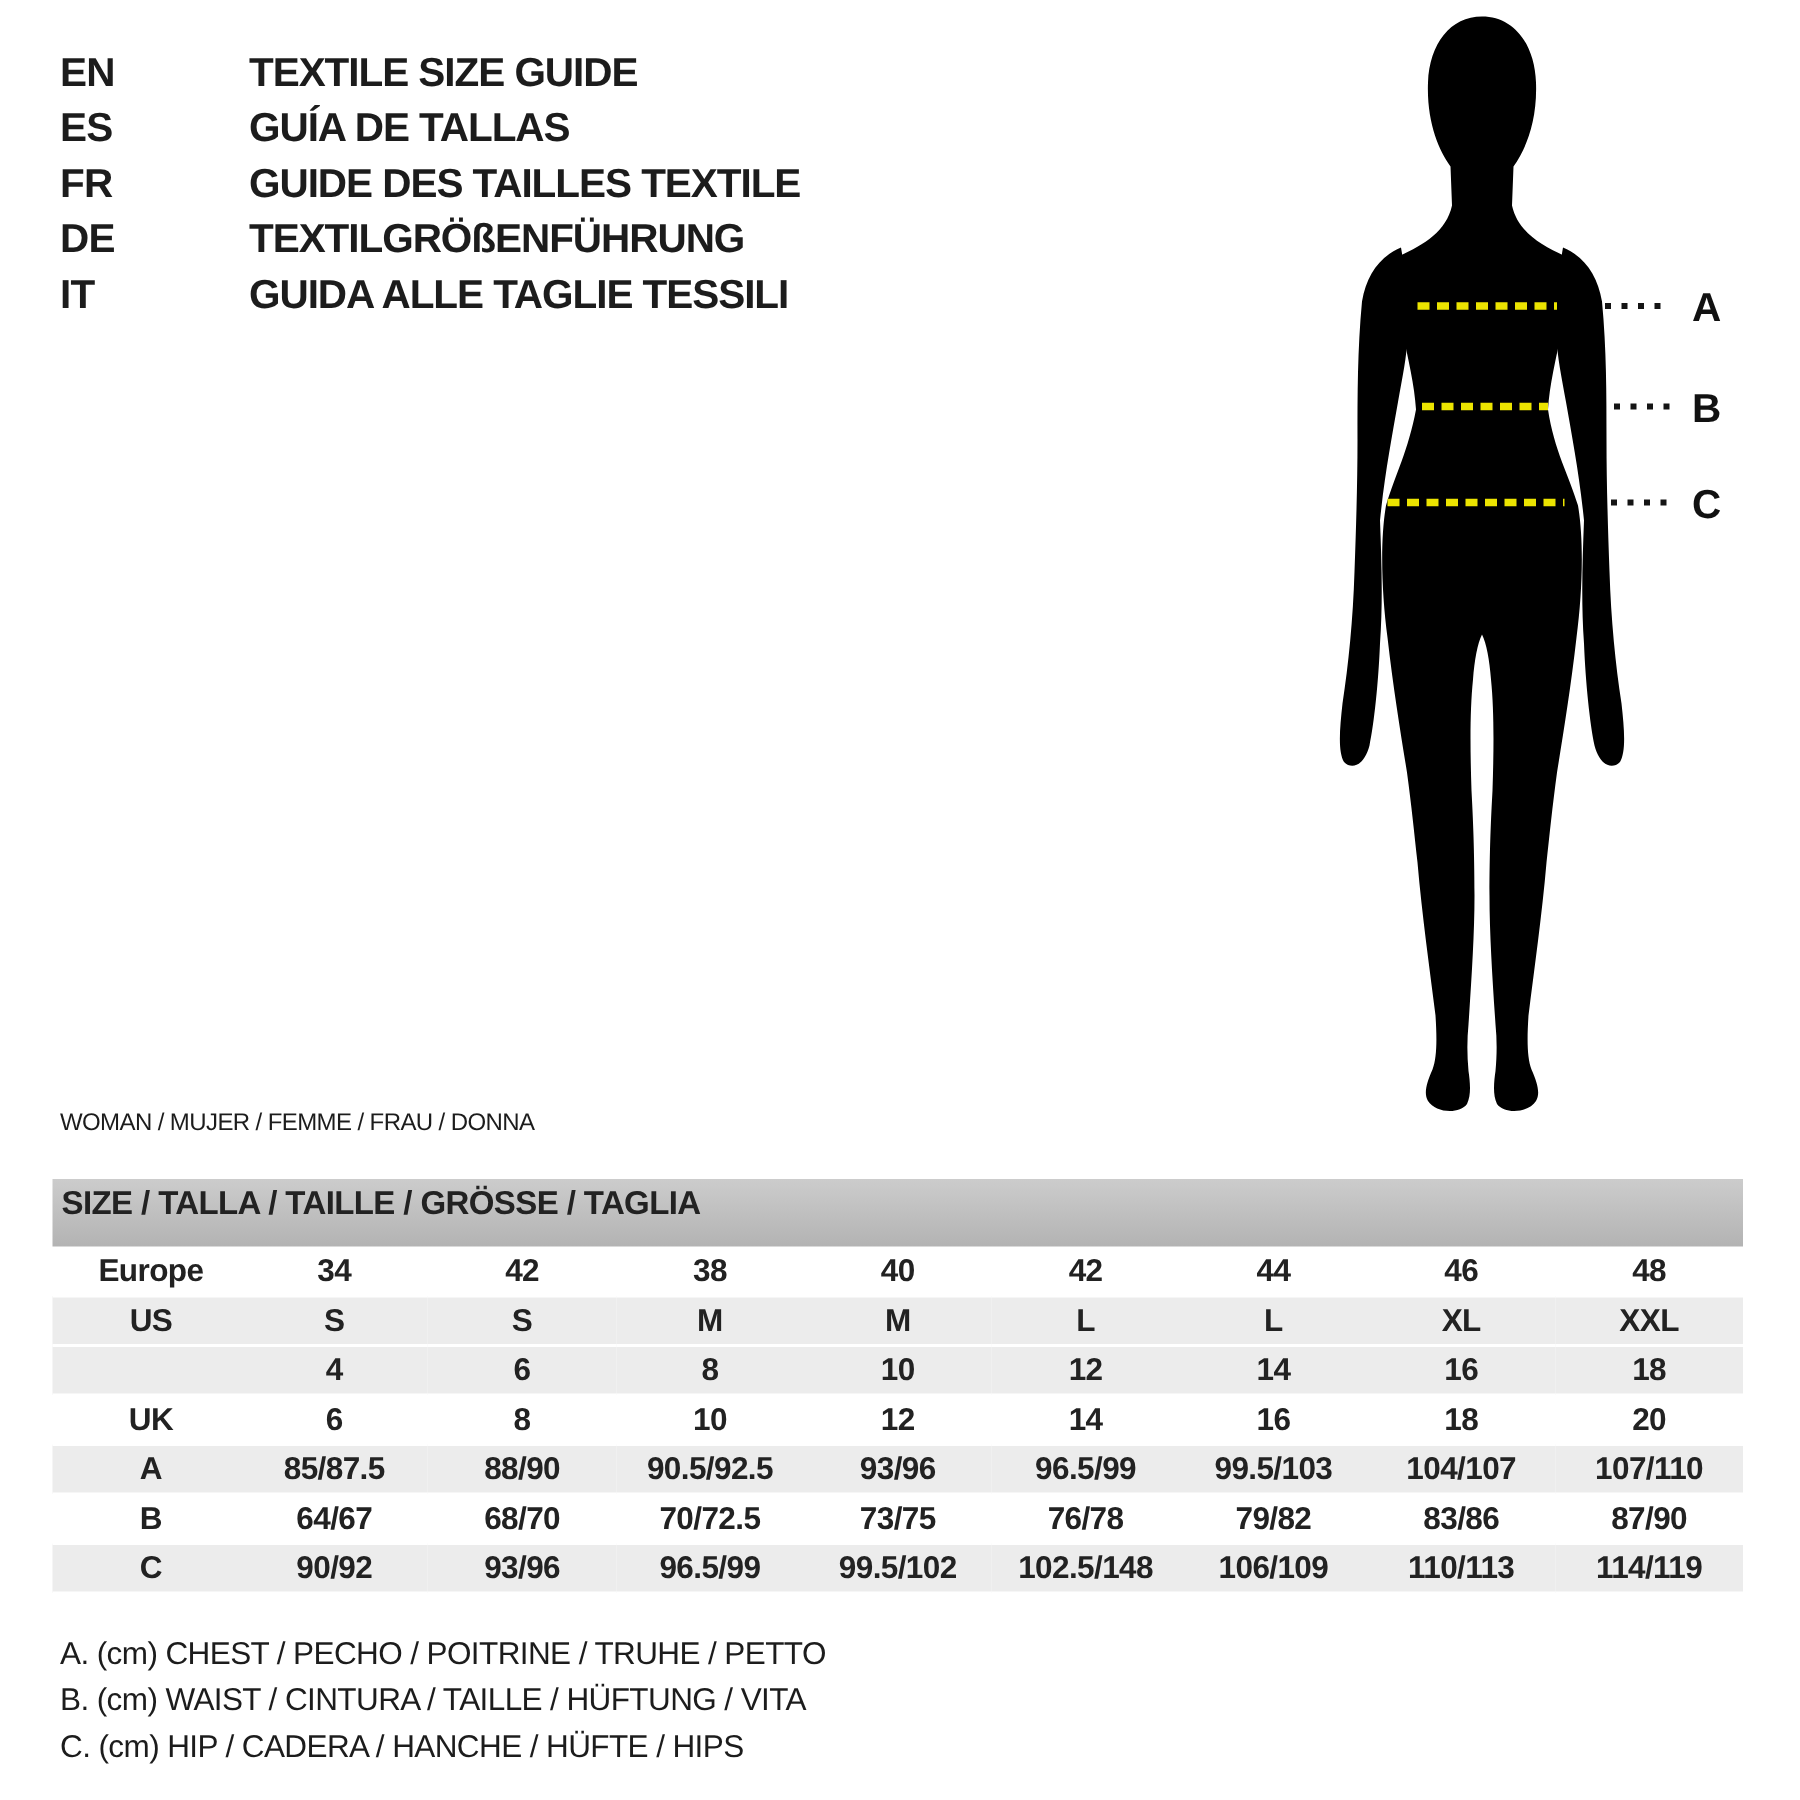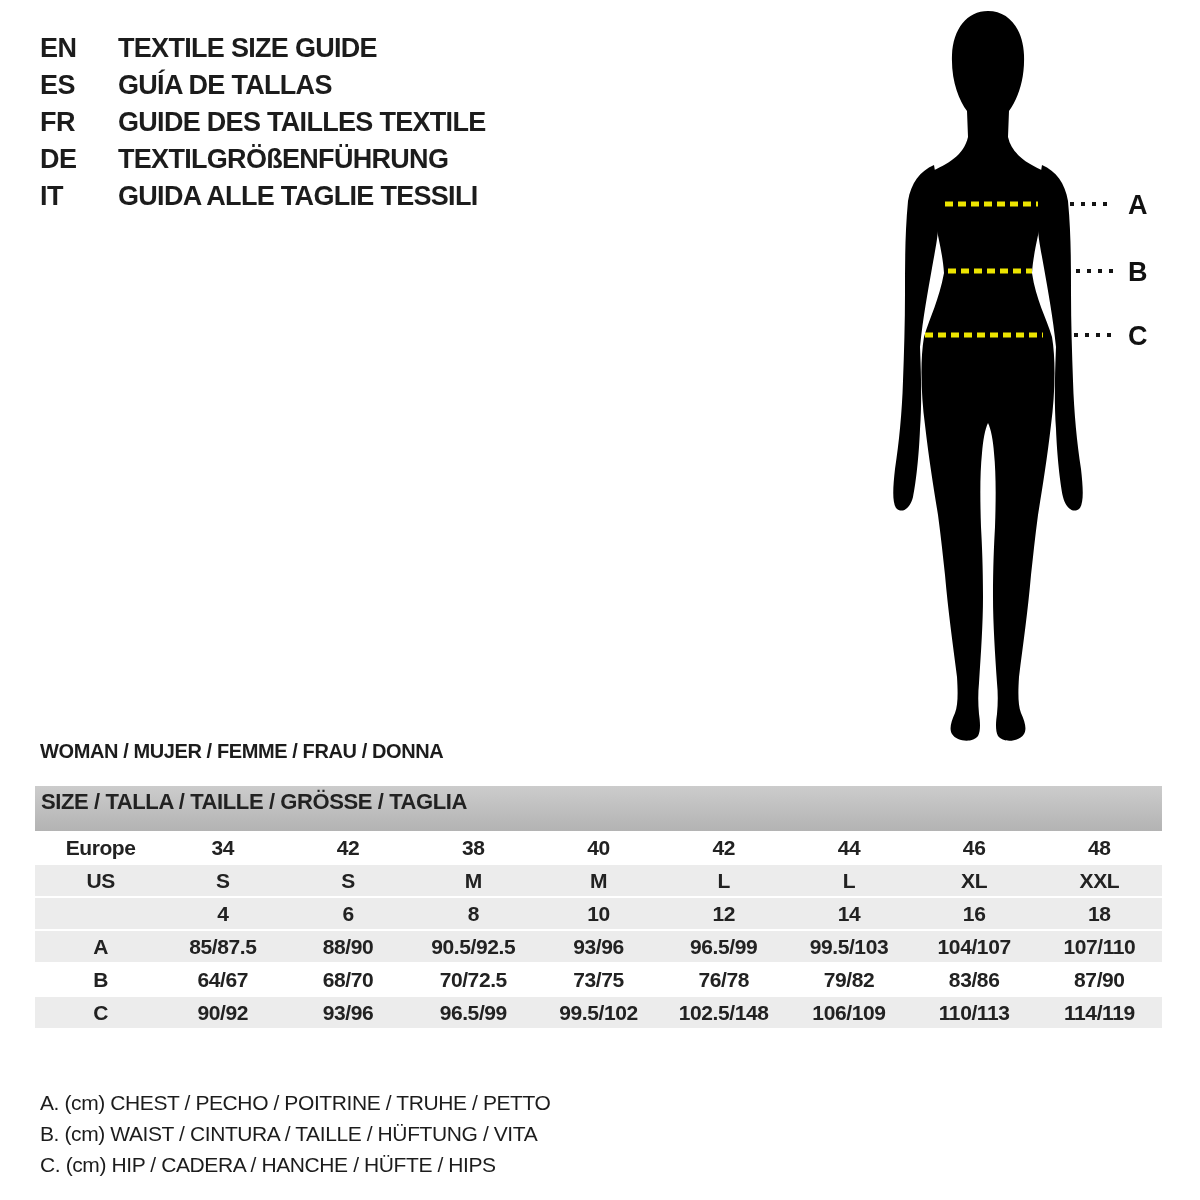--- a/index.html
+++ b/index.html
@@ -6,29 +6,29 @@
   .canvas{
     position:relative;
     width:1200px;height:1200px;
     background:#ffffff;
     font-family:"Liberation Sans", sans-serif;
     color:#1c1c1c;
     overflow:hidden;
   }
   
   .lang-block{position:absolute;left:40px;top:30px;}
-  .lang-row{display:flex;height:37px;align-items:center;}
+  .lang-row{display:flex;height:37px;align-items:center;gap:48px;}
   .lang-code{width:78px;font-size:27px;font-weight:700;letter-spacing:-0.5px;}
   .lang-label{font-size:27px;font-weight:700;letter-spacing:-0.7px;white-space:nowrap;}
   
   .figure{position:absolute;left:860px;top:5px;width:300px;height:740px;}
   .figure svg{display:block;width:100%;height:100%;}
   .marker-label{font-family:"Liberation Sans",sans-serif;font-size:27px;font-weight:700;fill:#111;}
   
-  .section-title{position:absolute;left:40px;top:740px;font-size:20px;font-weight:700;letter-spacing:-0.4px;}
+  .section-title{position:absolute;left:40px;top:740px;font-size:16px;font-weight:400;letter-spacing:-0.4px;}
   
   .table-wrap{position:absolute;left:35px;top:786px;width:1127px;}
   .table-header{
     height:45px;line-height:31px;
     background:linear-gradient(#cccccc,#b3b3b3);
     font-size:22px;font-weight:700;letter-spacing:-0.4px;
     padding-left:6px;box-sizing:border-box;color:#222;
   }
   table.size-table{
     width:1127px;table-layout:fixed;border-collapse:collapse;margin-top:1px;
@@ -191,20 +191,31 @@
             <td class="row-label"></td>
             <td>4</td>
             <td>6</td>
             <td>8</td>
             <td>10</td>
             <td>12</td>
             <td>14</td>
             <td>16</td>
             <td>18</td>
           </tr>
+          <tr>
+            <td class="row-label">UK</td>
+            <td>6</td>
+            <td>8</td>
+            <td>10</td>
+            <td>12</td>
+            <td>14</td>
+            <td>16</td>
+            <td>18</td>
+            <td>20</td>
+          </tr>
           <tr class="shaded">
             <td class="row-label">A</td>
             <td>85/87.5</td>
             <td>88/90</td>
             <td>90.5/92.5</td>
             <td>93/96</td>
             <td>96.5/99</td>
             <td>99.5/103</td>
             <td>104/107</td>
             <td>107/110</td>

